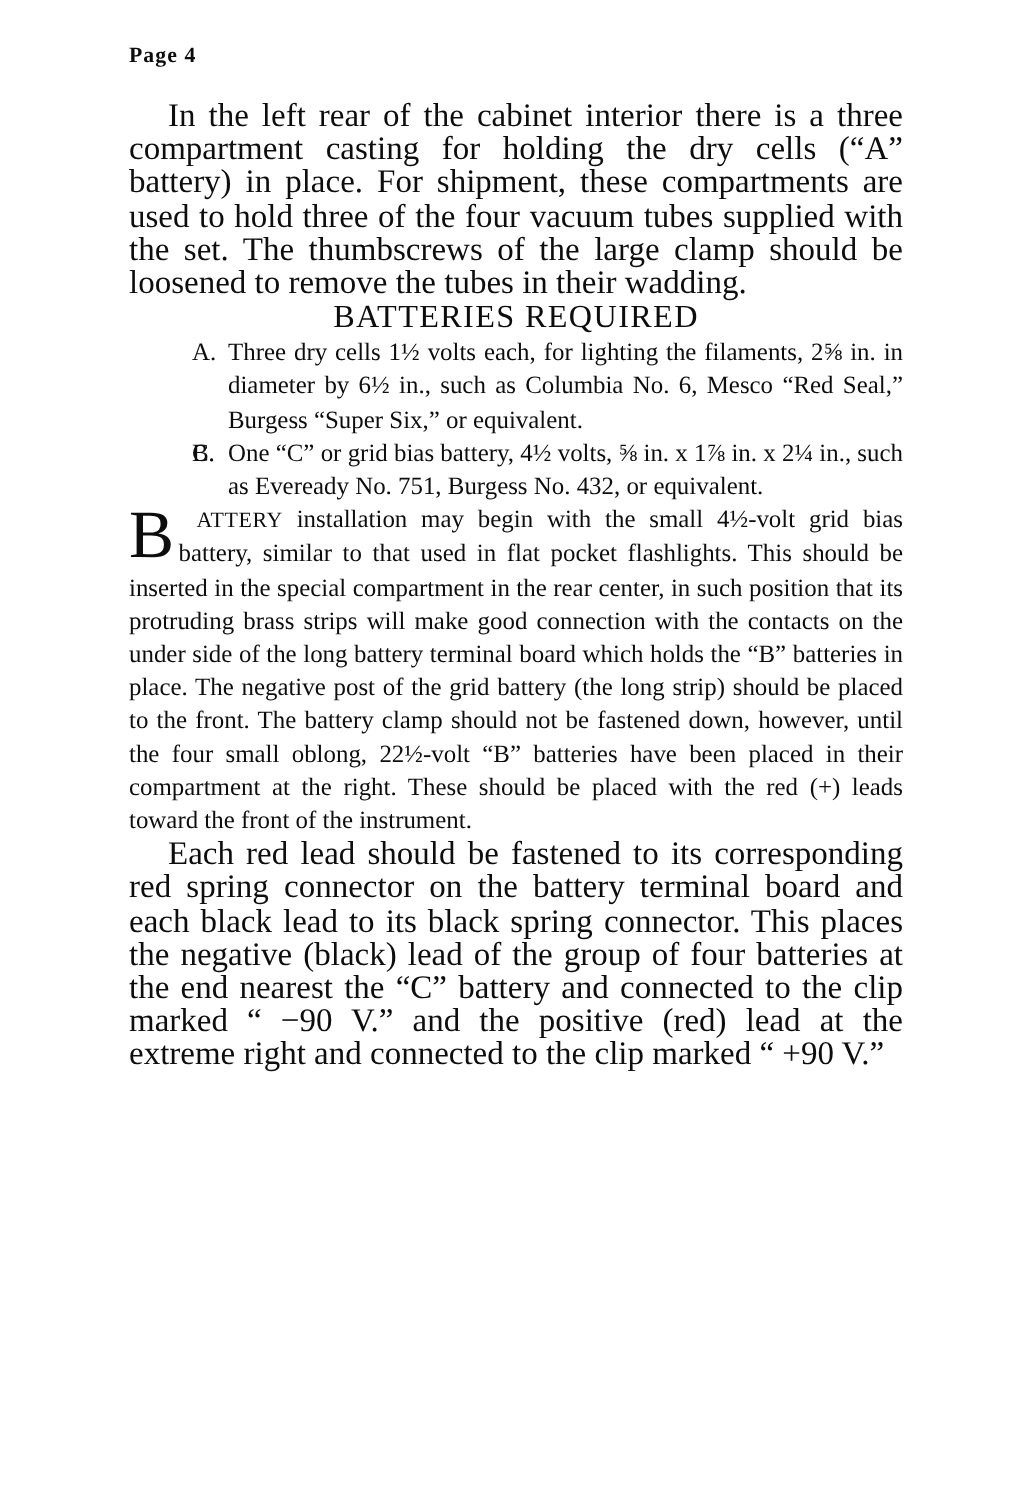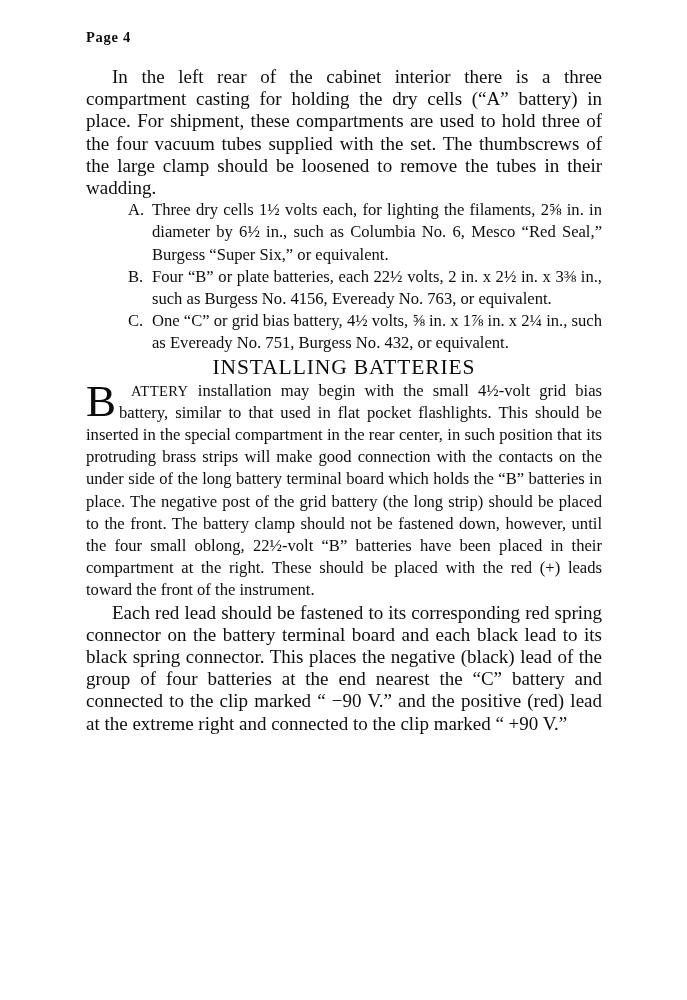--- a/index.html
+++ b/index.html
@@ -35,21 +35,21 @@
 
   .content {
     position: absolute;
     left: 86px;
     top: 66px;
     width: 516px;
   }
 
   p.body {
     margin: 0;
-    font-size: 19px;
+    font-size: 22px;
     line-height: 22.2px;
     text-align: justify;
     text-justify: inter-word;
     hyphens: manual;
   }
   p.body.indent {
     text-indent: 26px;
   }
 
   h2.section-heading {
@@ -119,37 +119,36 @@
 
 <div class="page">
 
   <div class="running-head">Page 4</div>
 
   <div class="content">
 
     <p class="body indent">In the left rear of the cabinet interior there is a three compartment casting for holding the dry cells  (“A” battery) in place. For shipment, these compartments are used to hold three of the four vacuum tubes supplied with the set.  The thumbscrews of the large clamp should be loosened to remove the tubes in their wadding.</p>
 
 
+    <h2 class="section-heading heading-batteries-required">BATTERIES REQUIRED</h2>
 
     <ol class="battery-list">
       <li>
         <span class="marker">A.</span>
         <span>Three dry cells 1½ volts each, for lighting the filaments, 2⅝ in. in diameter by 6½ in., such as Columbia No. 6, Mesco “Red Seal,” Burgess “Super Six,” or equivalent.</span>
       </li>
       <li>
         <span class="marker">B.</span>
-        <span>Four “B” or plate batteries, each 22½ volts, 2 in. x 2½ in. x 3⅜ in., such as Burgess No. 4156, Eveready No. 763, or equivalent.</span>
       </li>
       <li>
         <span class="marker">C.</span>
         <span>One “C” or grid bias battery, 4½ volts, ⅝ in. x 1⅞ in. x 2¼ in., such as Eveready No. 751, Burgess No. 432, or equivalent.</span>
       </li>
     </ol>
 
-    <h2 class="section-heading heading-installing-batteries">INSTALLING BATTERIES</h2>
 
     <p class="dropcap-para">
       <span class="dropcap">B</span><span class="smallcaps-lead">ATTERY</span><span> installation may begin with the small 4½-volt grid bias battery, similar to that used in flat pocket flashlights.  This should be inserted in the special compartment in the rear center, in such position that its protruding brass strips will make good connection with the contacts on the under side of the long battery terminal board which holds the “B” batteries in place.  The negative post of the grid battery (the long strip) should be placed to the front.  The battery clamp should not be fastened down, however, until the four small oblong, 22½-volt “B” batteries have been placed in their compartment at the right.  These should be placed with the red (+) leads toward the front of the instrument.</span>
     </p>
 
     <p class="body indent final-para">
       <span>Each red lead should be fastened to its corresponding red spring connector on the battery terminal board and each black lead to its black spring connector.  This places the </span><b>negative (black) lead of the group of four batteries at the end nearest the “C” battery and connected to the clip marked “ −90 V.” and the positive (red) lead at the extreme right and connected to the clip marked “ +90 V.”</b>
     </p>
 
   </div>

